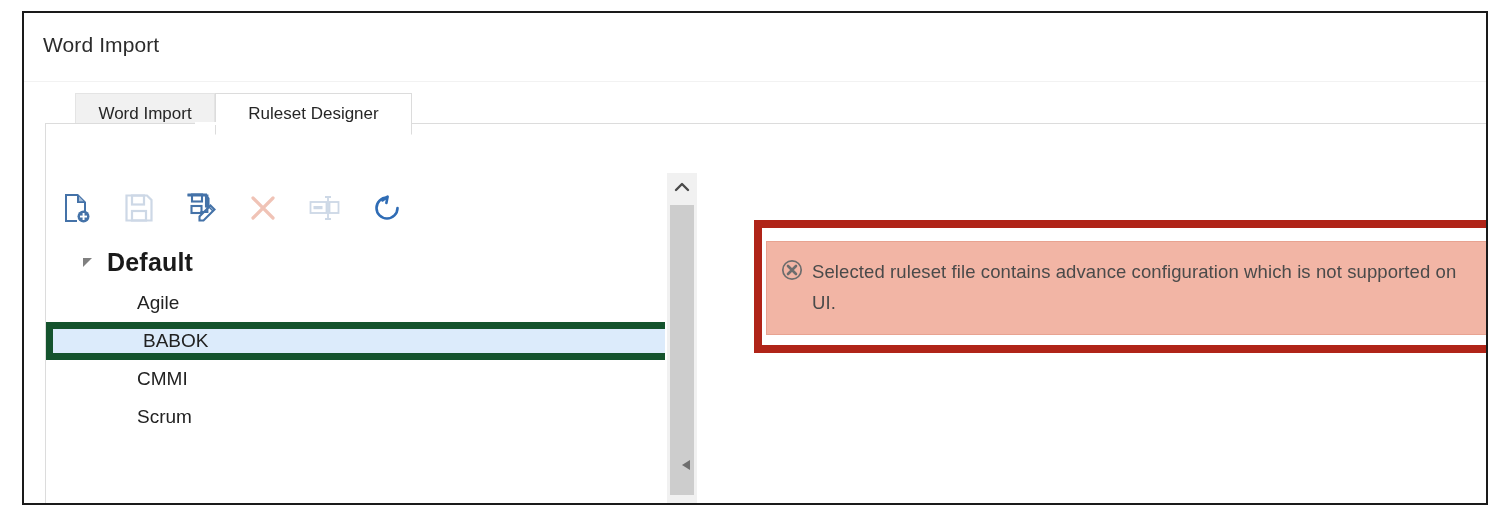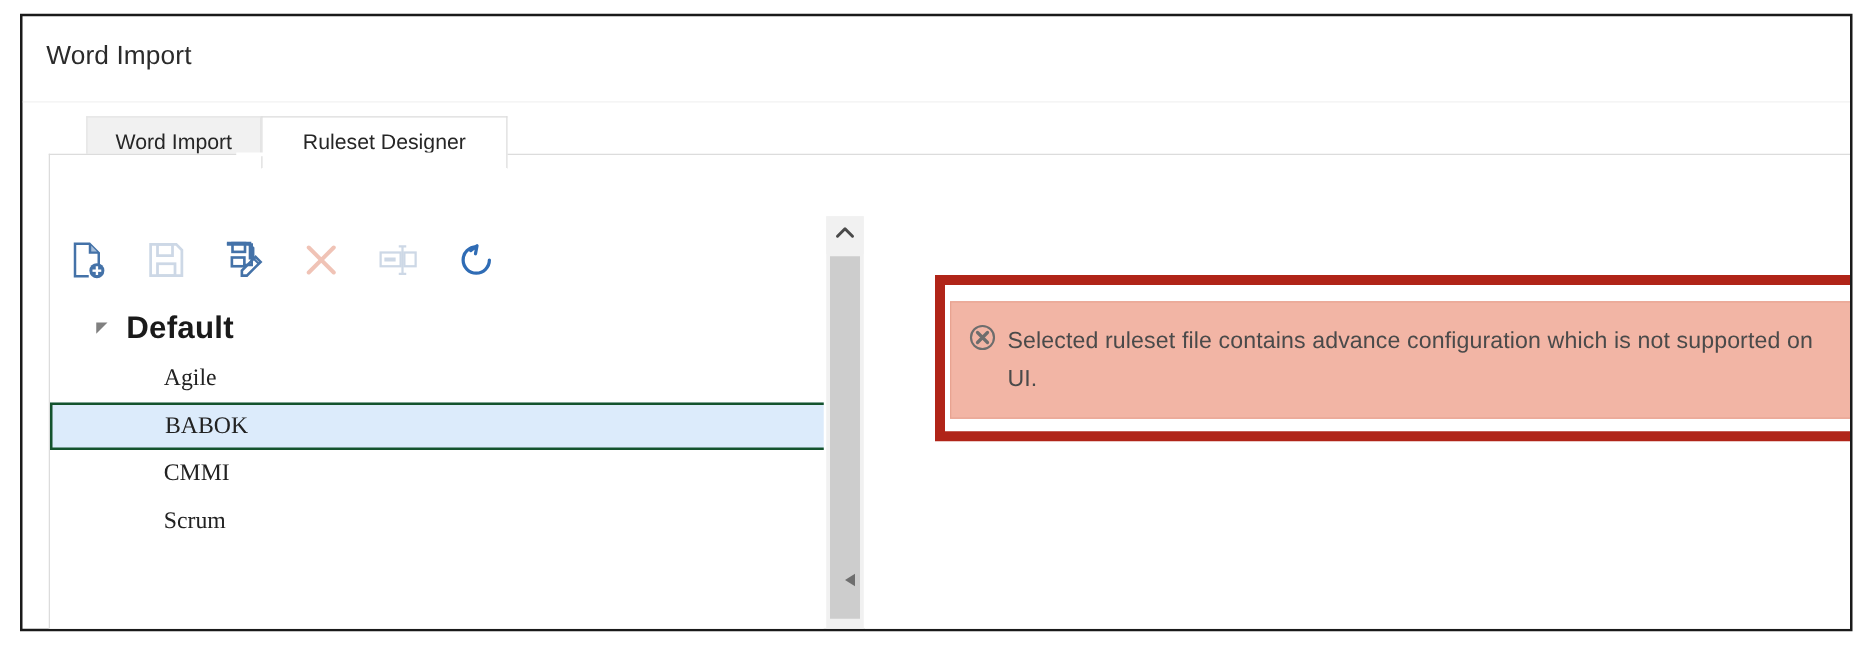--- a/index.html
+++ b/index.html
@@ -8,21 +8,21 @@
     background: #ffffff;
     width: 1490px;
     height: 528px;
     overflow: hidden;
     font-family: "Liberation Sans", sans-serif;
   }
 
   
   #window-frame {
     position: absolute;
-    left: 16px;
+    left: 22px;
     top: 11px;
     width: 1466px;
     height: 494px;
     border: 2px solid #1a1a1a;
     background: #ffffff;
     box-sizing: border-box;
     overflow: hidden;
   }
 
   
@@ -161,25 +161,24 @@
   }
   .tree-child {
     position: relative;
     height: 38px;
     display: flex;
     align-items: center;
     padding-left: 91px;
     font-size: 19px;
     color: #222222;
     box-sizing: border-box;
-    font-family: Liberation Serif, serif;
   }
   .tree-child.selected {
     background: #dcebfb;
-    border: 2px solid #14532d;
+    border: 7px solid #14532d;
     margin-right: 0px;
     width: 678px;
     padding-left: 90px;
   }
 
   
   #vscroll {
     position: absolute;
     left: 621px;
     top: 49px;

